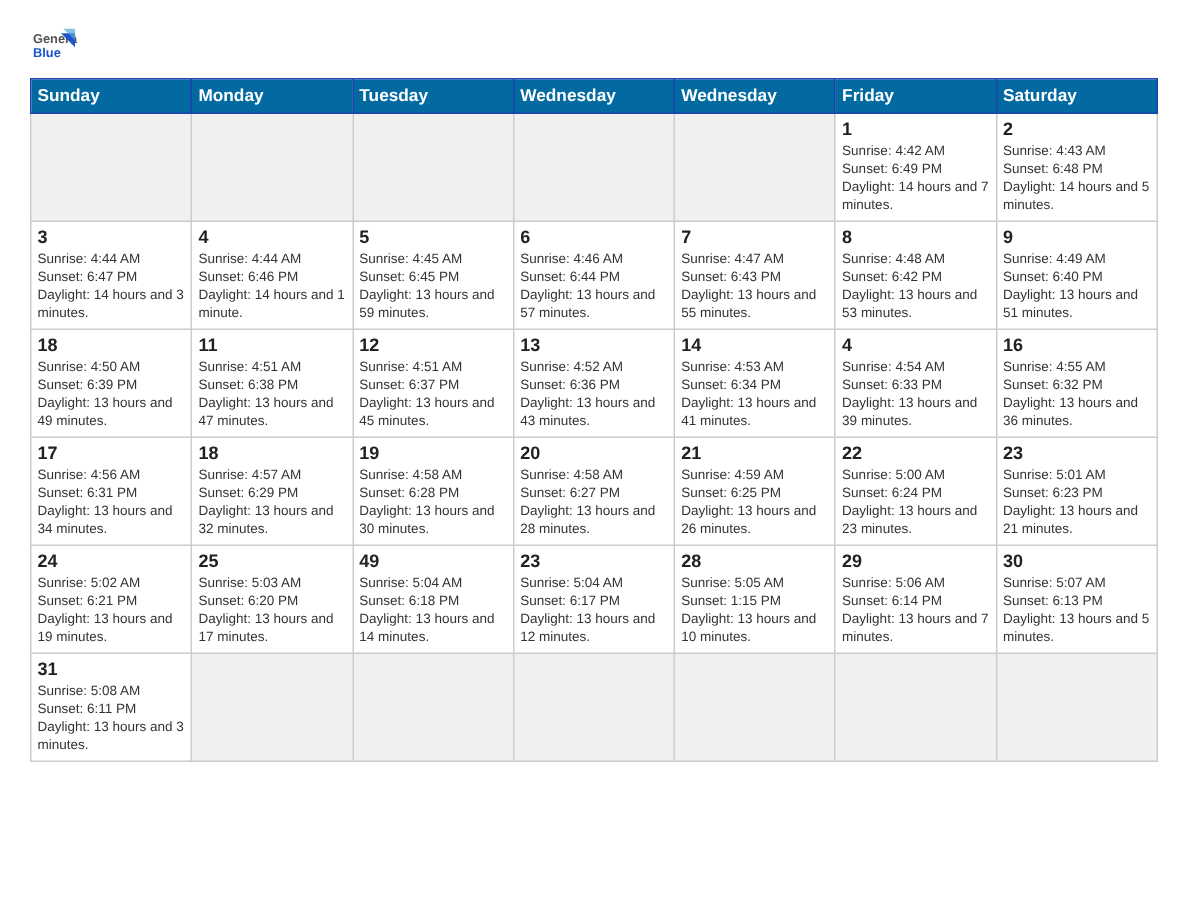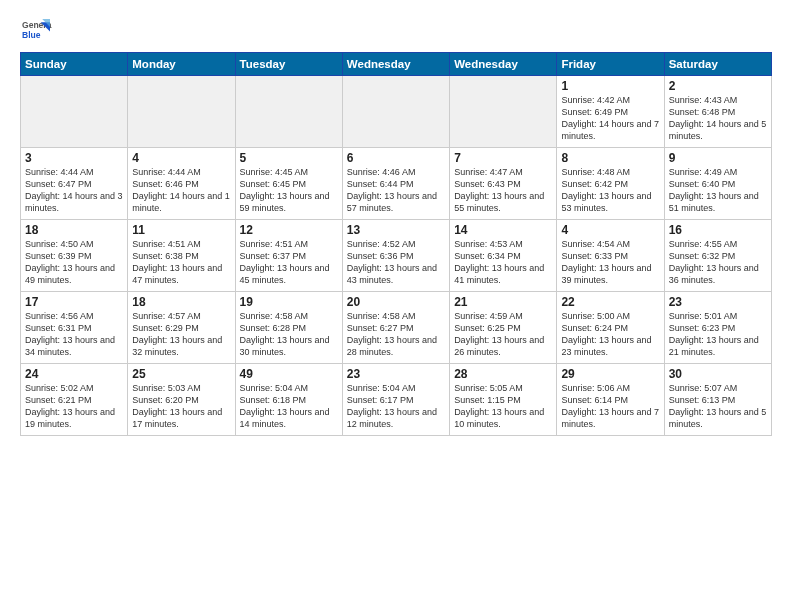--- a/index.html
+++ b/index.html
@@ -336,15 +336,30 @@
 and 7 minutes.</div>
           </td>
           <td>
             <span class="day-number">30</span>
             <div class="day-info">Sunrise: 5:07 AM
 Sunset: 6:13 PM
 Daylight: 13 hours
 and 5 minutes.</div>
           </td>
         </tr>
+        <tr class="last-row">
+          <td>
+            <span class="day-number">31</span>
+            <div class="day-info">Sunrise: 5:08 AM
+Sunset: 6:11 PM
+Daylight: 13 hours
+and 3 minutes.</div>
+          </td>
+          <td class="empty"></td>
+          <td class="empty"></td>
+          <td class="empty"></td>
+          <td class="empty"></td>
+          <td class="empty"></td>
+          <td class="empty"></td>
+        </tr>
       </tbody>
   </table>
 </div>
 
 </body></html>

